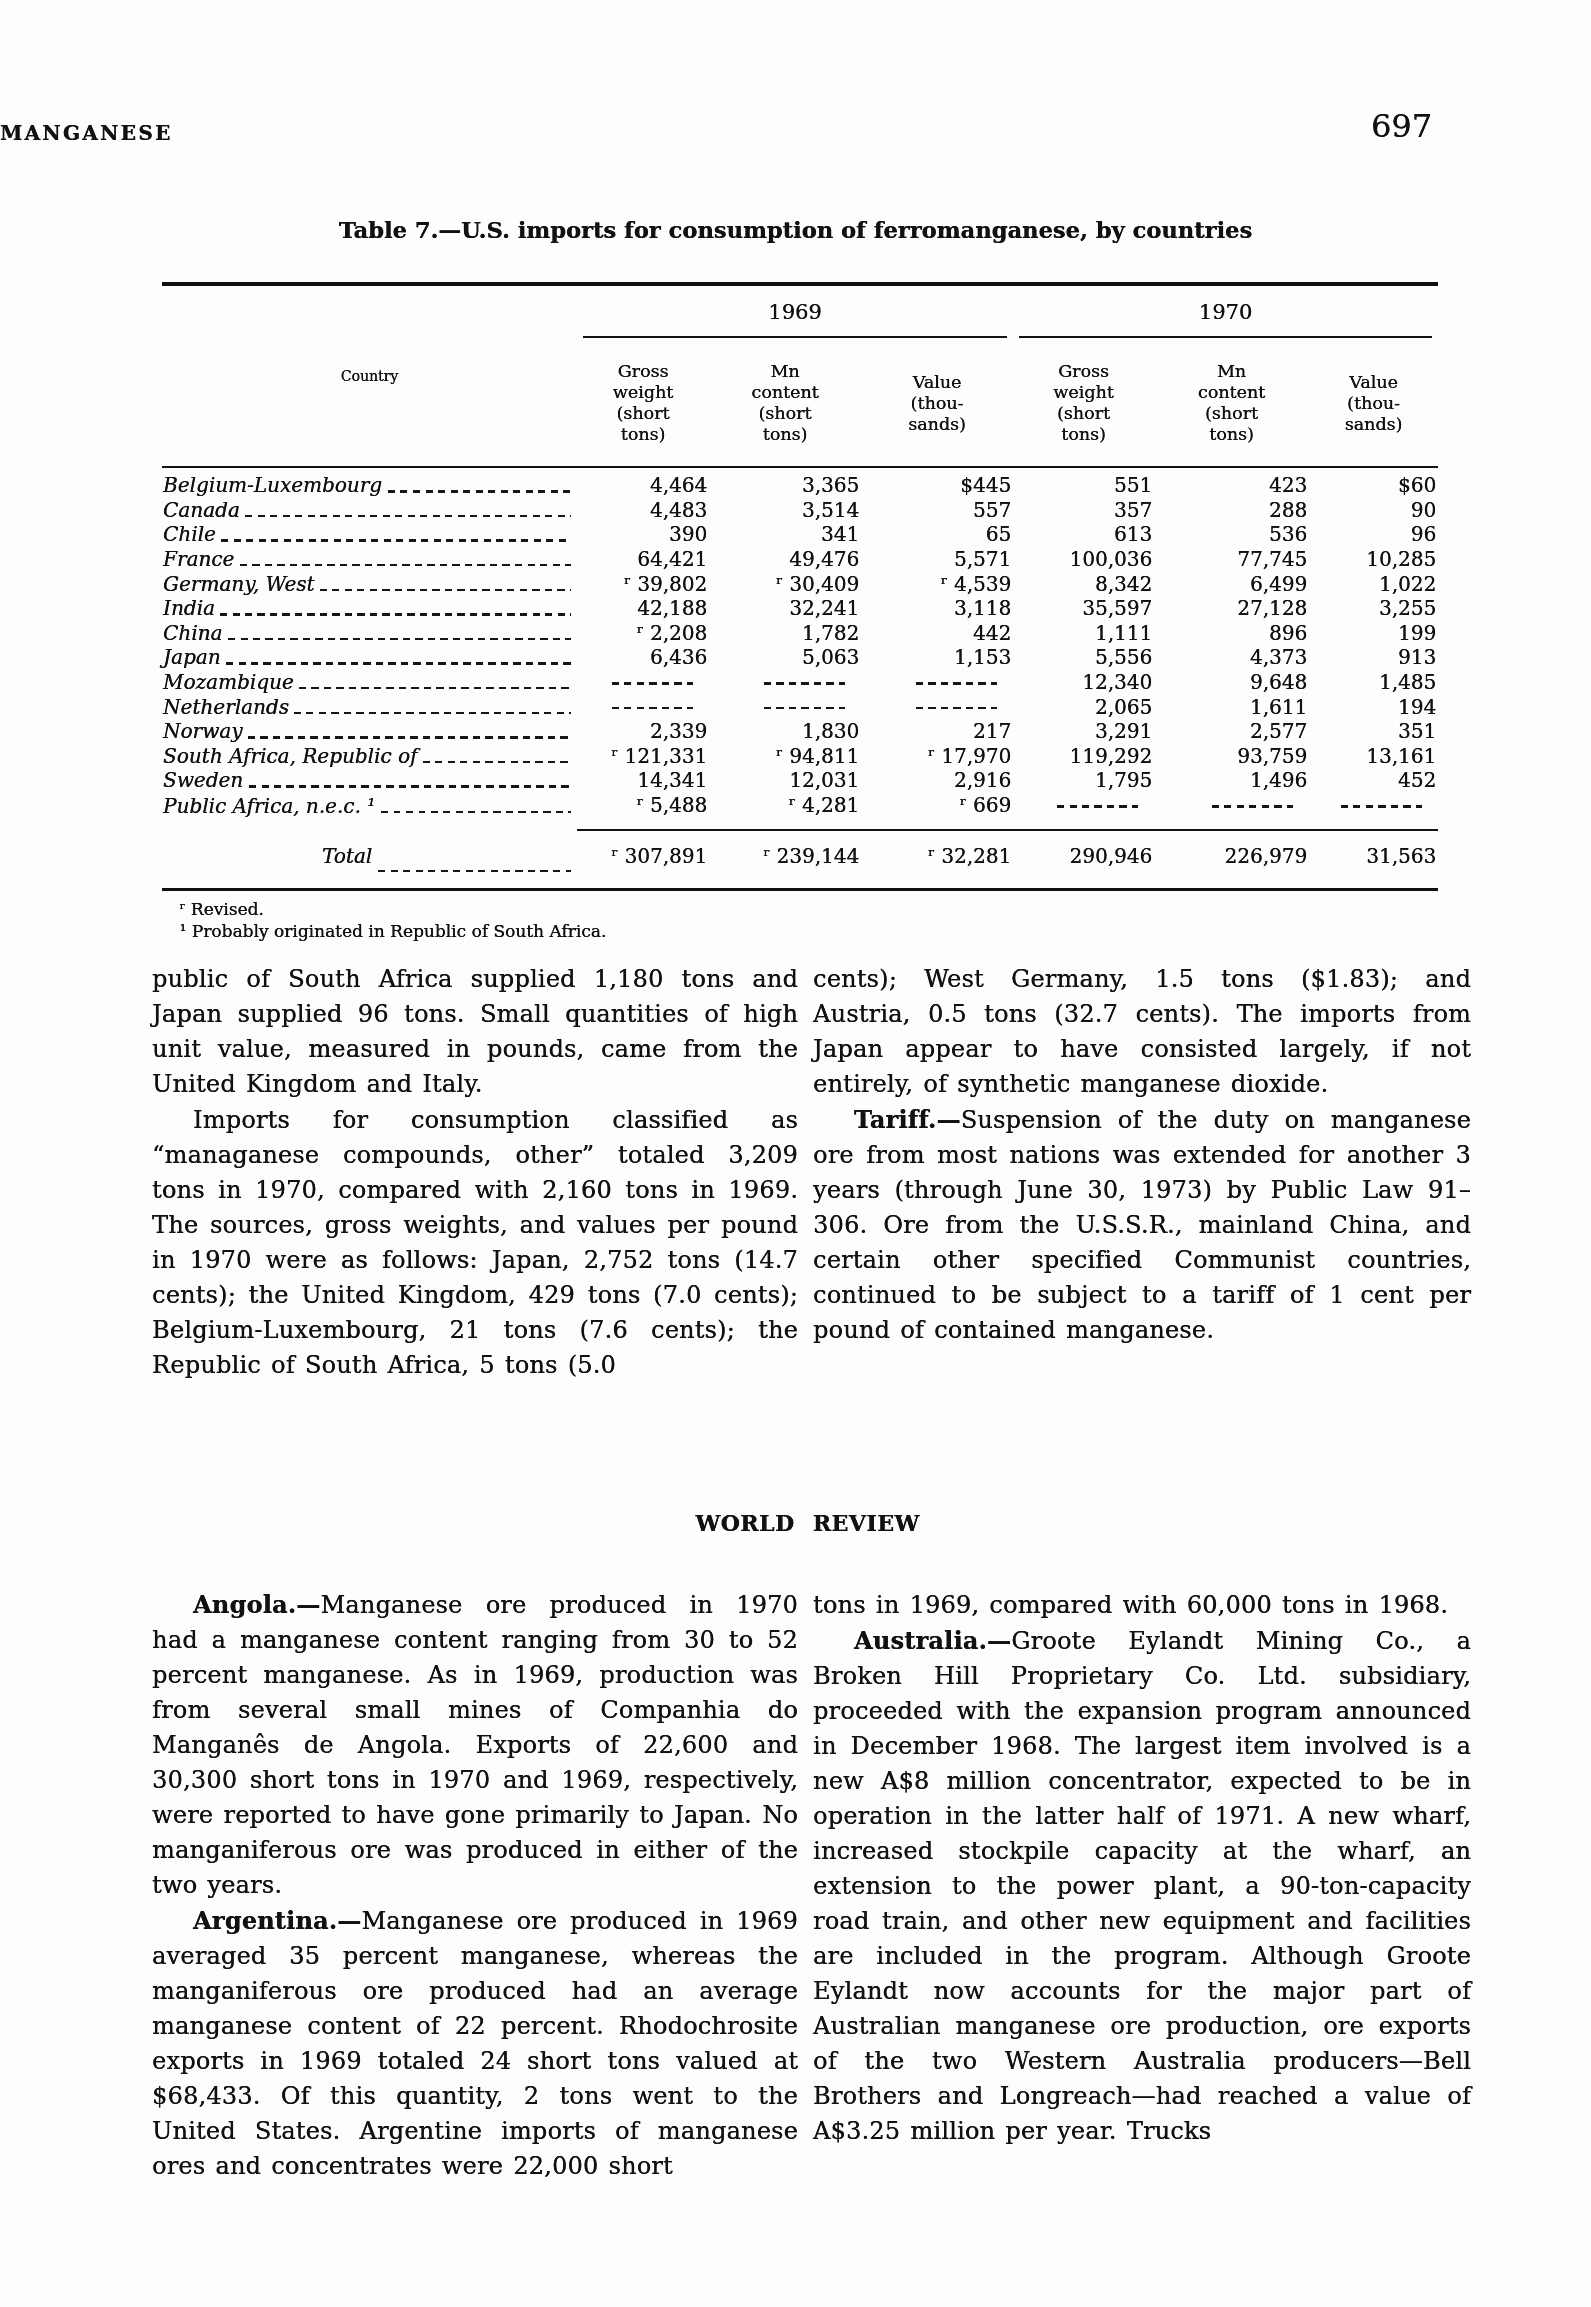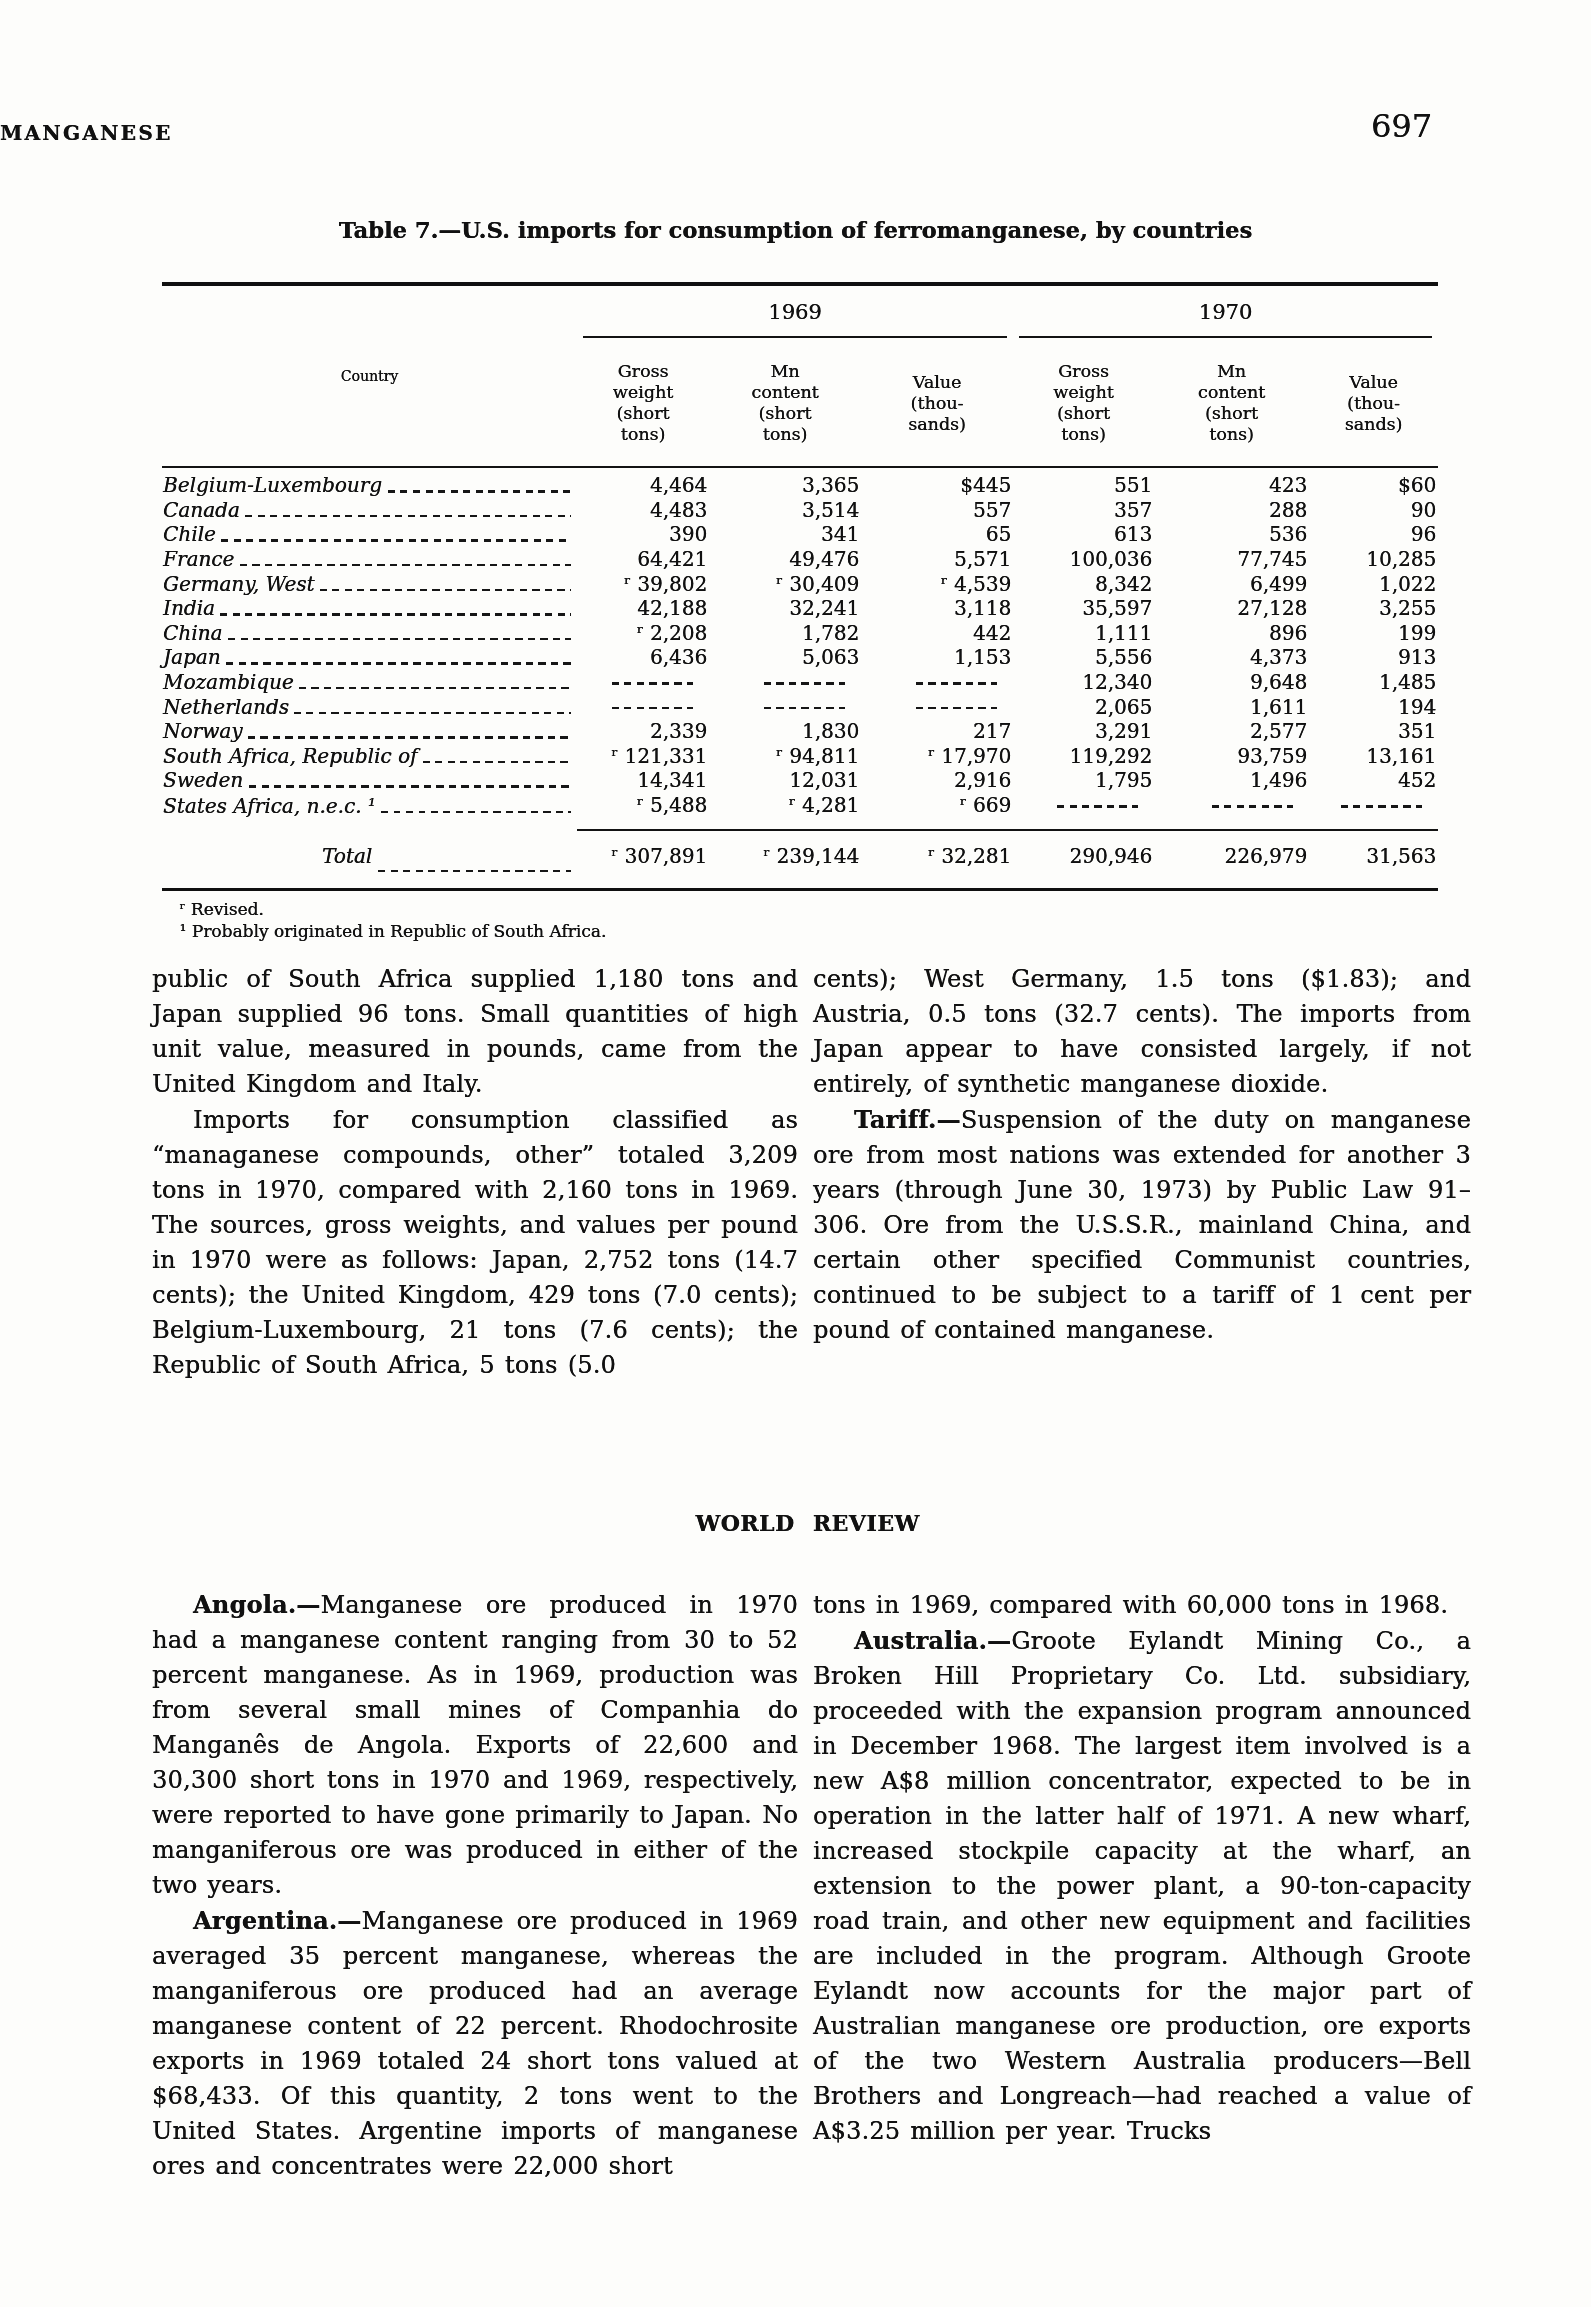--- a/index.html
+++ b/index.html
@@ -312,21 +312,21 @@
           <td class="num">14,341</td>
           <td class="num">12,031</td>
           <td class="num">2,916</td>
           <td class="num">1,795</td>
           <td class="num">1,496</td>
           <td class="num">452</td>
         </tr>
         <tr>
           <td class="country">
             <span class="cwrap">
-              <span class="cname">States Africa, n.e.c. ¹</span>
+              <span class="cname">Public Africa, n.e.c. ¹</span>
               <span class="leader"></span>
             </span>
           </td>
           <td class="num">ʳ 5,488</td>
           <td class="num">ʳ 4,281</td>
           <td class="num">ʳ 669</td>
           <td class="num"><span class="fill"></span></td>
           <td class="num"><span class="fill"></span></td>
           <td class="num"><span class="fill"></span></td>
         </tr>

